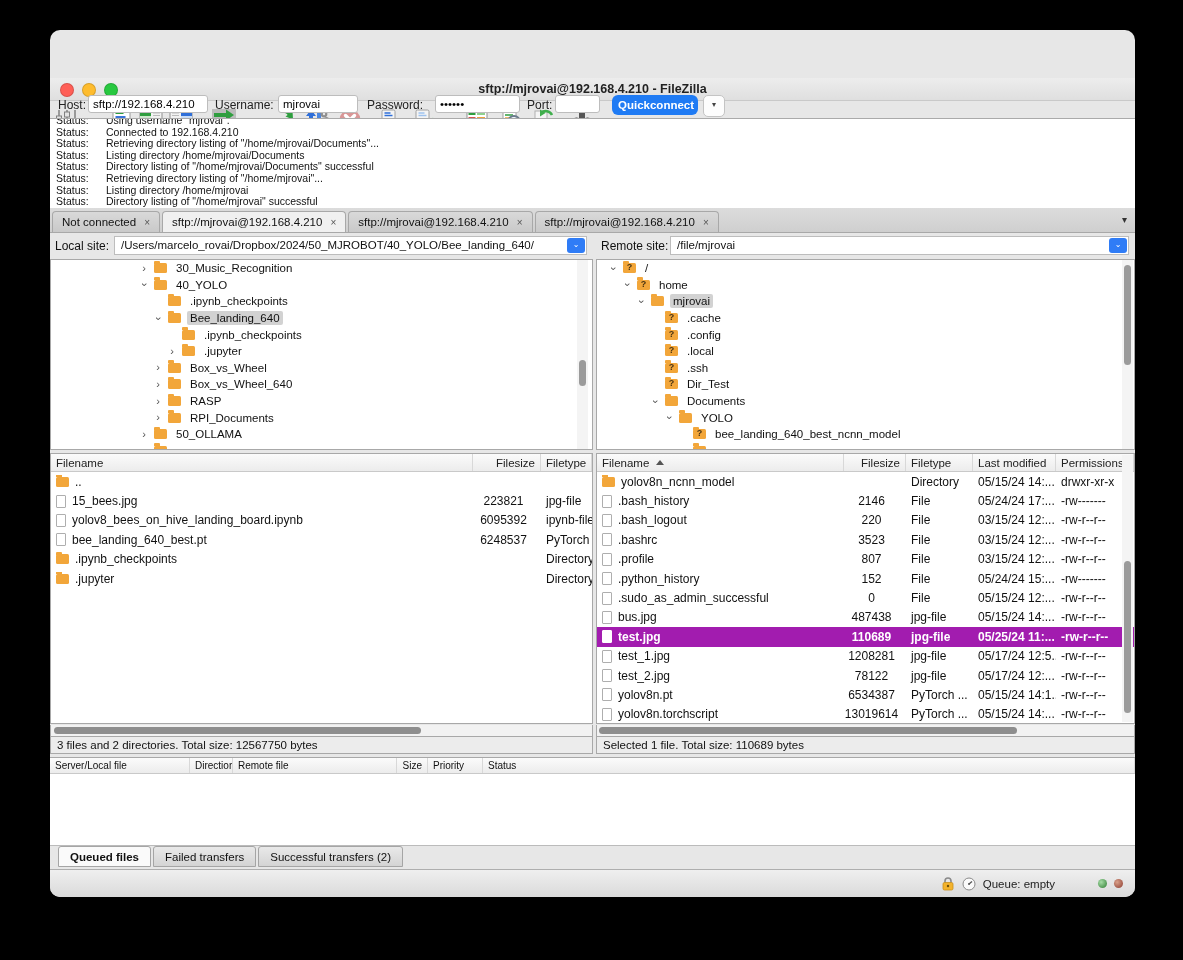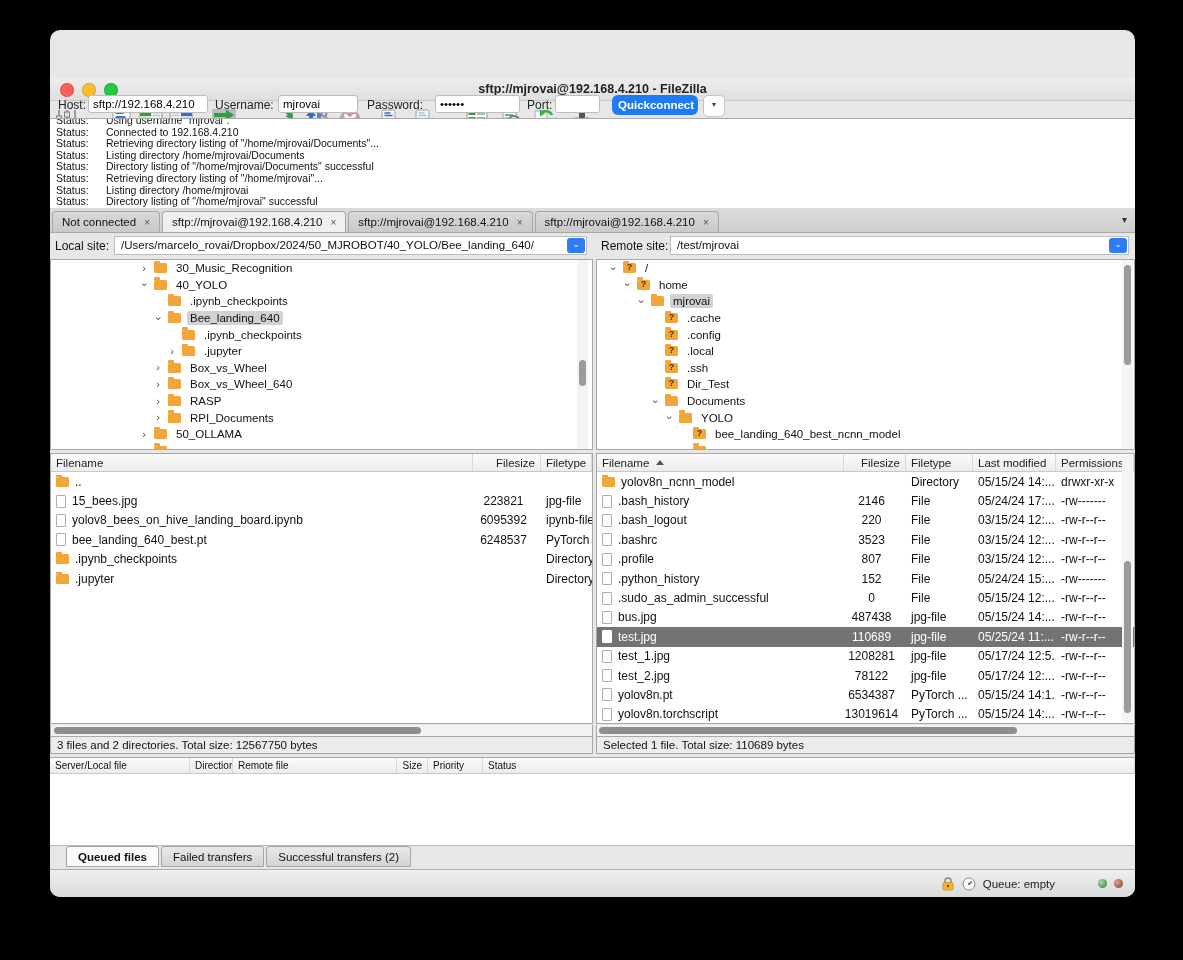--- a/index.html
+++ b/index.html
@@ -70,40 +70,40 @@
 
   
   .flist { position:absolute; top:423px; height:271px; background:#fff; border:1px solid #a8a8a8; overflow:hidden; box-sizing:border-box; }
   .fhead { height:17px; background:linear-gradient(#fbfbfb,#ececec); border-bottom:1px solid #c9c9c9; display:grid; font-size:11.5px; color:#222; }
   .hcell { padding:1px 5px; border-right:1px solid #d8d8d8; overflow:hidden; white-space:nowrap; display:flex; align-items:center; }
   .hcell.right { justify-content:flex-end; }
   .sort-arrow { width:0; height:0; border-left:4px solid transparent; border-right:4px solid transparent; border-bottom:5px solid #555; margin-left:7px; }
   .lgrid { grid-template-columns:422px 68px 1fr; }
   .rgrid { grid-template-columns:247px 62px 67px 83px 1fr; }
   .frow { display:grid; height:19.4px; align-items:center; font-size:12px; }
-  .frow.sel { background:#737373; color:#fff; font-weight:400; }
+  .frow.sel { background:#a21caf; color:#fff; font-weight:700; }
   .frow.sel .icon-file { border-color:#fff; background:#fff; }
   .cname { display:flex; align-items:center; gap:6px; padding-left:5px; overflow:hidden; white-space:nowrap; }
   .csize { text-align:center; padding-right:7px; overflow:hidden; white-space:nowrap; }
   .ctext { padding-left:5px; overflow:hidden; white-space:nowrap; }
 
   
   .hsb { position:absolute; top:695px; height:11px; background:#f2f2f2; border-left:1px solid #a8a8a8; border-right:1px solid #a8a8a8; box-sizing:border-box; }
   .hsb .thumb { position:absolute; top:2px; height:7px; border-radius:4px; background:#8e8e8e; }
   .pstatus { position:absolute; top:706px; height:18px; background:#ececec; border:1px solid #a8a8a8; box-sizing:border-box;
              font-size:11.5px; line-height:16px; padding-left:6px; white-space:nowrap; overflow:hidden; }
 
   
   .qhead { position:absolute; top:727px; left:0; right:0; height:17px; background:linear-gradient(#fbfbfb,#ececec);
            border-top:1px solid #a8a8a8; border-bottom:1px solid #c9c9c9; display:grid; box-sizing:border-box;
            grid-template-columns:140px 43px 164px 31px 55px 1fr; font-size:10px; }
   .qbody { position:absolute; top:744px; left:0; right:0; height:72px; background:#fff; border-bottom:1px solid #bbb; box-sizing:border-box; }
 
   
-  .btabs { position:absolute; top:816px; left:16px; right:0; height:23px; padding-left:0; }
+  .btabs { position:absolute; top:816px; left:0; right:0; height:23px; padding-left:8px; }
   .btab { display:inline-block; height:21px; line-height:20px; padding:0 11px; margin-right:2px; border:1px solid #a5a5a5;
           border-radius:3px 3px 0 0; background:linear-gradient(#e9e9e9,#d4d4d4); font-size:11.5px; box-sizing:border-box; }
   .btab.active { background:#fafafa; font-weight:700; }
 
   
   .statusbar { position:absolute; left:0; right:0; top:839px; bottom:0; background:linear-gradient(#efefef,#dadada); border-top:1px solid #aeaeae; }
   .sb-right { position:absolute; right:12px; top:0; height:100%; display:flex; align-items:center; gap:7px; font-size:11.5px; color:#222; }
   .dot { width:9px; height:9px; border-radius:50%; }
   .dot.green { background:radial-gradient(circle at 35% 35%, #a6dca6, #2e7d32); margin-left:36px; }
   .dot.red { background:radial-gradient(circle at 35% 35%, #d9a08a, #8c3b2e); }
@@ -298,21 +298,21 @@
   <div class="siterow" style="left:0;width:543px">
     <span class="slabel">Local site:</span>
     <div class="combo" style="left:64px;right:6px">
       <span>/Users/marcelo_rovai/Dropbox/2024/50_MJROBOT/40_YOLO/Bee_landing_640/</span>
       <span class="combo-dd"><span>⌄</span></span>
     </div>
   </div>
   <div class="siterow" style="left:546px;width:539px">
     <span class="slabel">Remote site:</span>
     <div class="combo" style="left:74px;right:6px">
-      <span>/test/mjrovai</span>
+      <span>/file/mjrovai</span>
       <span class="combo-dd"><span>⌄</span></span>
     </div>
   </div>
 
   <div class="tree" style="left:0;width:543px" id="local-tree">
       <div class="tree-row">
         <span class="expander" style="left: 87px;">›</span>
         <span class="icon-folder" style="margin-left: 103px;"></span>
         <span class="tree-label">30_Music_Recognition</span>
       </div>

